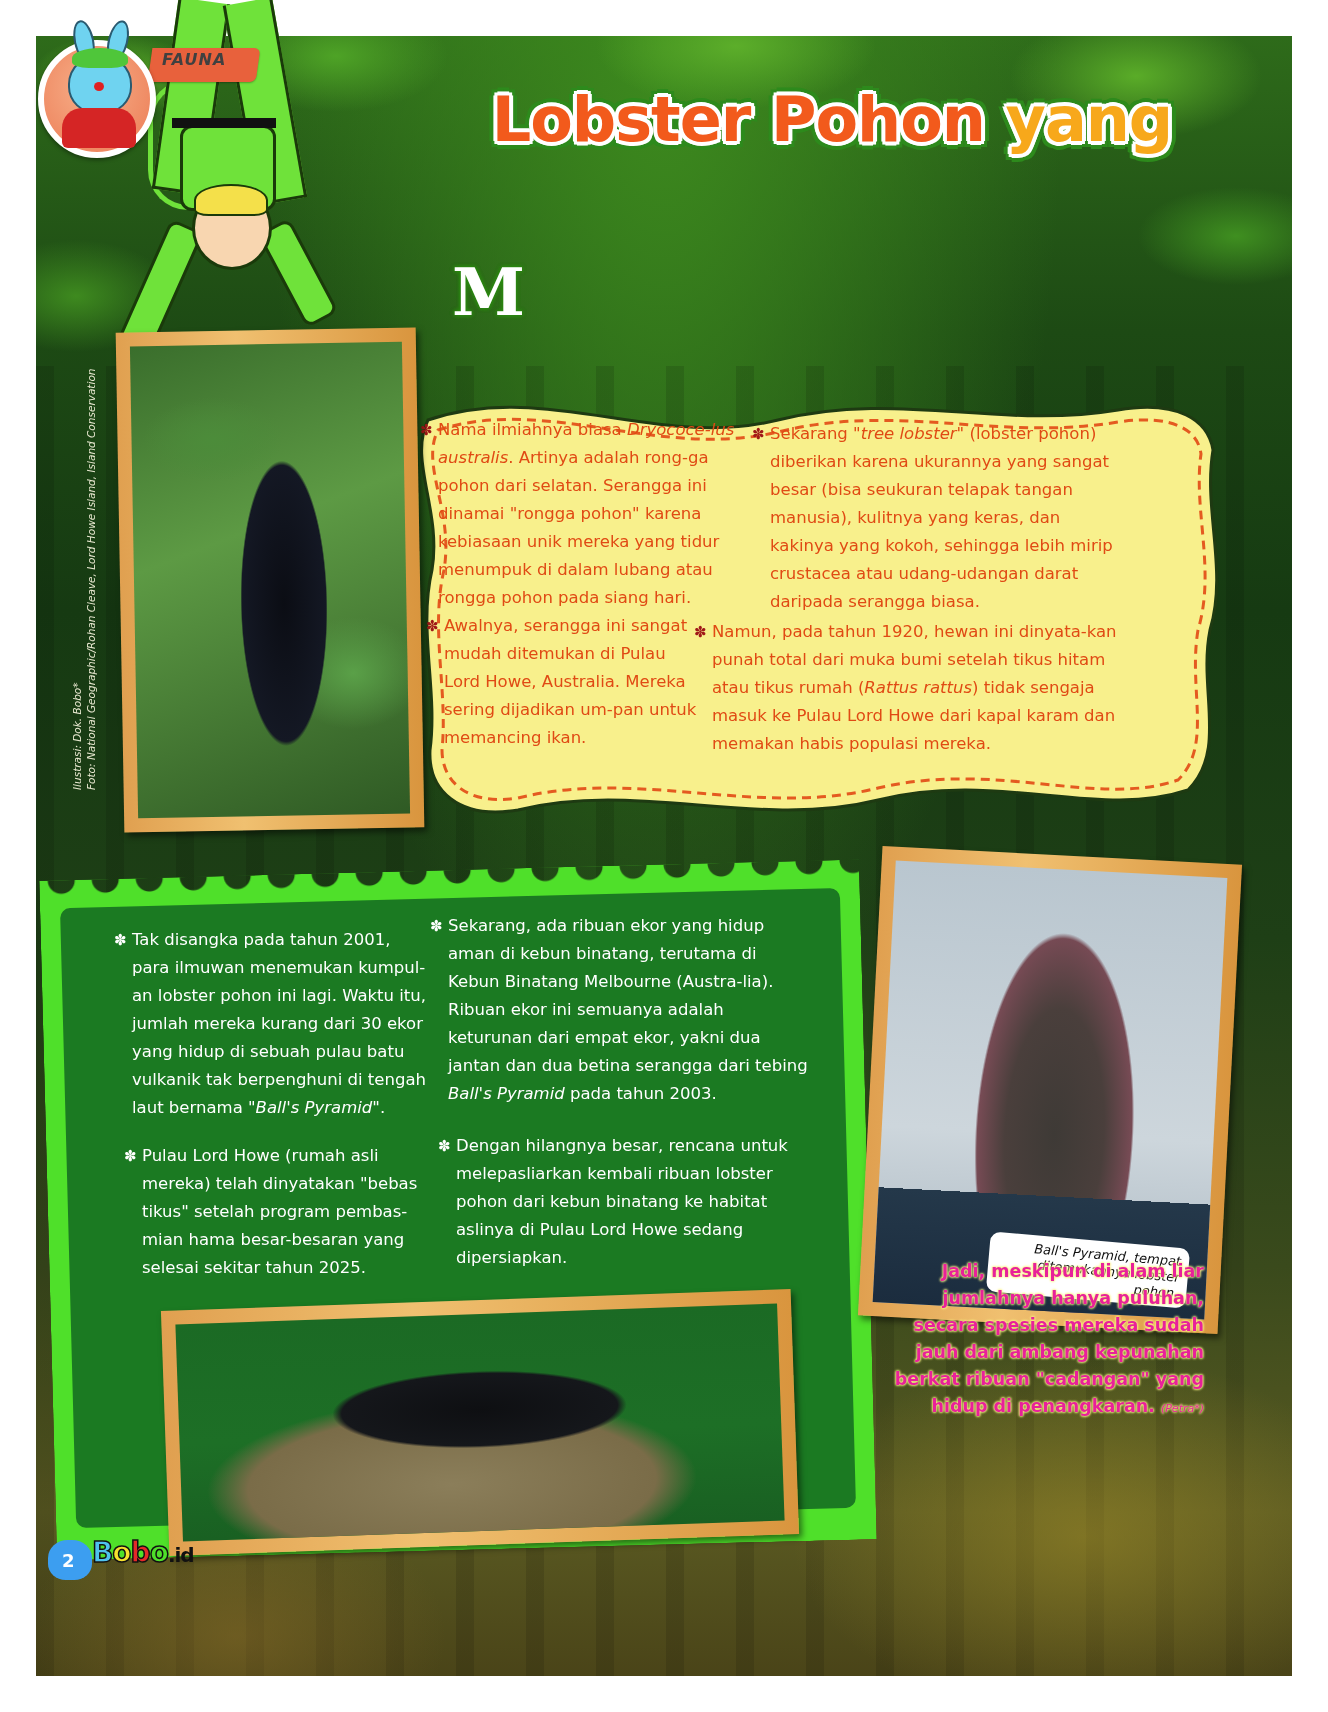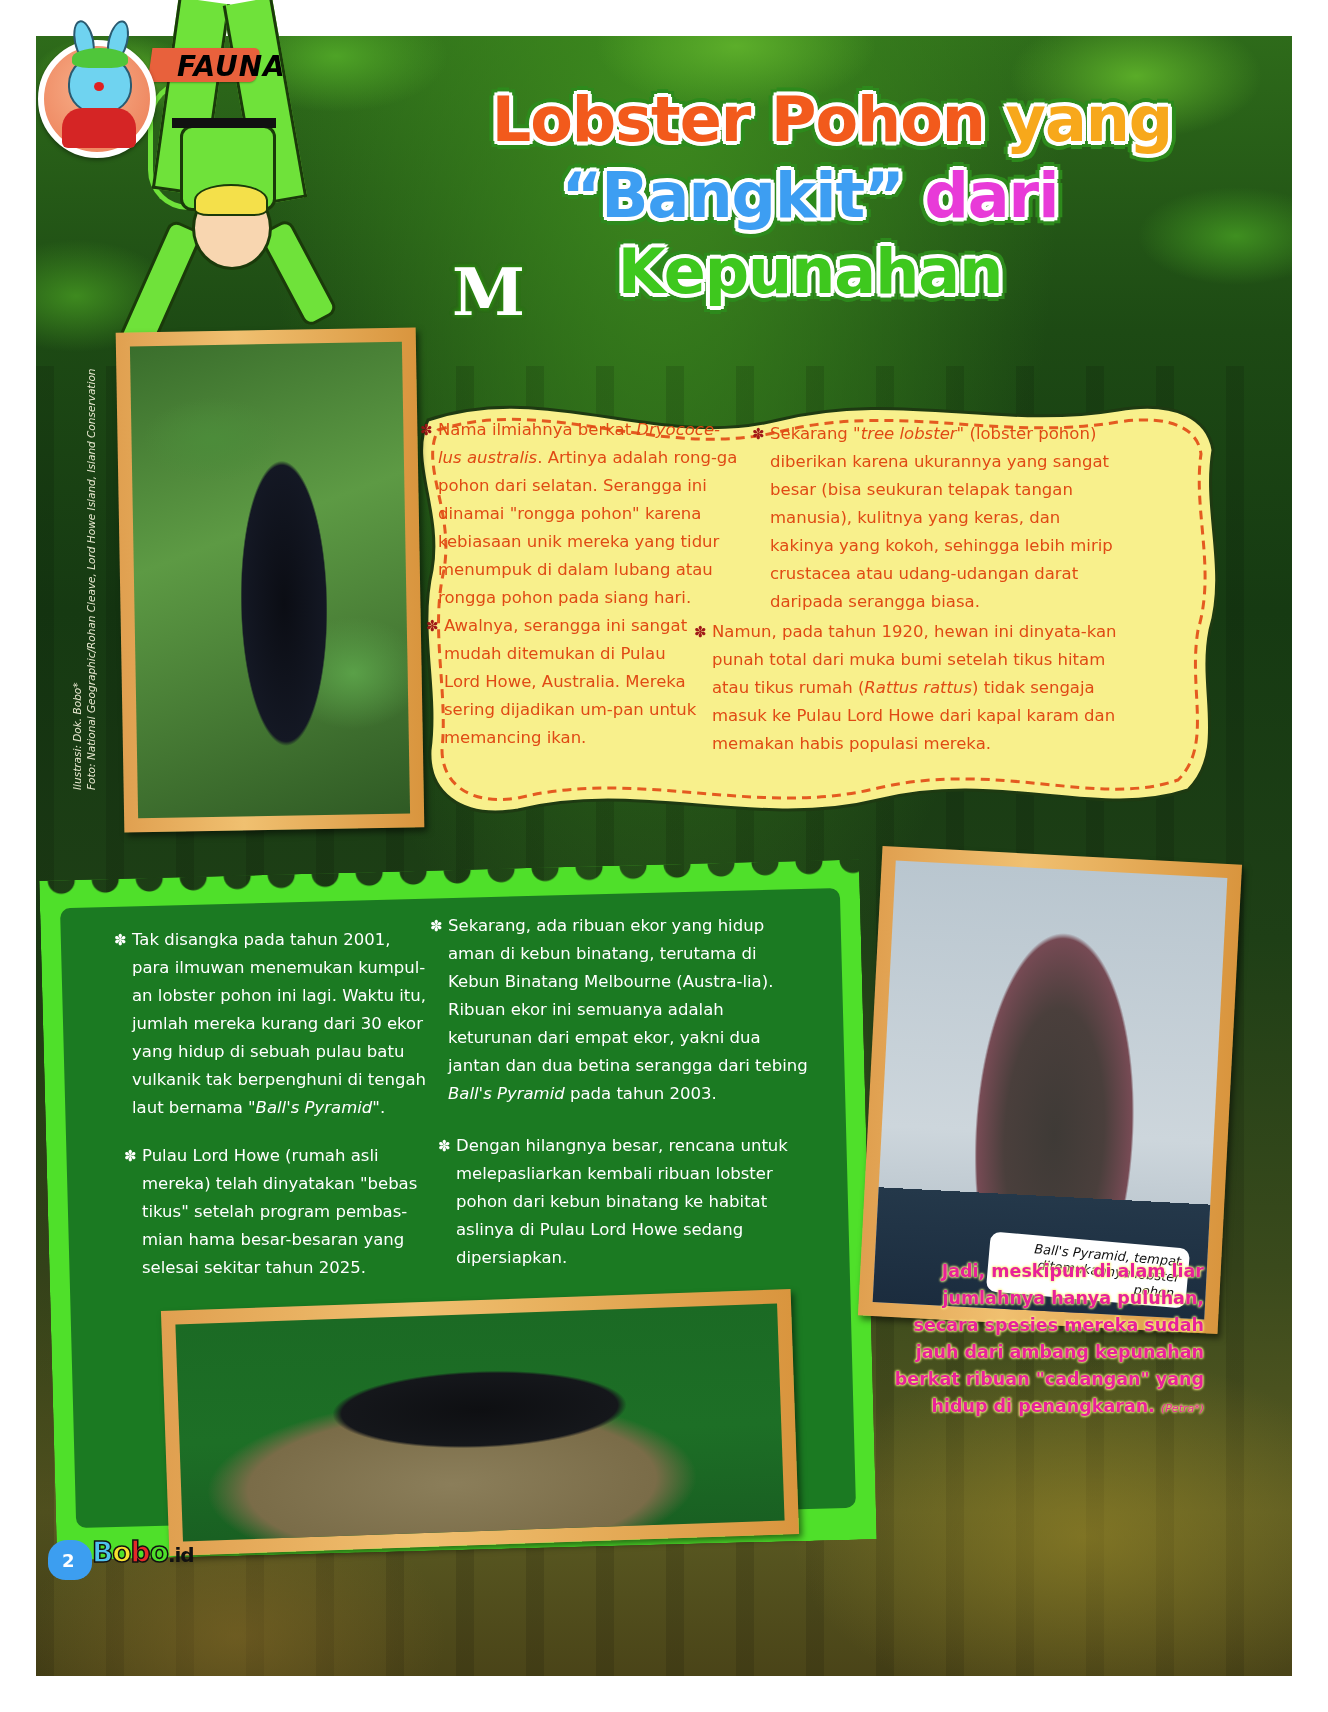--- a/index.html
+++ b/index.html
@@ -25,22 +25,22 @@
   .badge-circle{position:absolute;left:38px;top:40px;width:118px;height:118px;border-radius:50%;
     background:radial-gradient(circle at 45% 40%,#f7b08a 0%,#ef8a63 70%);border:6px solid #fff;box-sizing:border-box;box-shadow:0 2px 4px rgba(0,0,0,.4);}
   .mascot-face{position:absolute;left:24px;top:8px;width:60px;height:56px;border-radius:50% 50% 45% 45%;background:#6fd3f0;border:2px solid #2a5a70;}
   .mascot-hair{position:absolute;left:28px;top:2px;width:56px;height:20px;border-radius:50% 50% 30% 30%;background:#4fc63a;}
   .mascot-ear1,.mascot-ear2{position:absolute;top:-26px;width:16px;height:38px;border-radius:50%;background:#6fd3f0;border:2px solid #2a5a70;}
   .mascot-ear1{left:30px;transform:rotate(-12deg);} .mascot-ear2{left:64px;transform:rotate(14deg);}
   .mascot-nose{position:absolute;left:50px;top:36px;width:10px;height:9px;border-radius:50%;background:#e02020;}
   .mascot-body{position:absolute;left:18px;top:62px;width:74px;height:40px;border-radius:20px 20px 6px 6px;background:#d52525;}
   .badge-tab{position:absolute;left:150px;top:48px;width:108px;height:34px;background:#e8613c;border-radius:0 6px 6px 0;
     transform:skewX(-8deg);box-shadow:0 1px 2px rgba(0,0,0,.3);}
-  .badge-label{position:absolute;left:177px;top:50px;font-family:"DejaVu Sans",sans-serif;font-weight:bold;font-style:italic;
-    font-size:28px;color:#000000;letter-spacing:1px;}
+  .badge-label{position:absolute;left:162px;top:50px;font-family:"DejaVu Sans",sans-serif;font-weight:bold;font-style:italic;
+    font-size:16px;color:#404040;letter-spacing:1px;}
   
   .elf-leg1{position:absolute;left:165px;top:0;width:46px;height:190px;background:#6fe23a;border:3px solid #1a3a0a;border-top:none;transform:rotate(8deg);}
   .elf-leg2{position:absolute;left:240px;top:0;width:44px;height:200px;background:#6fe23a;border:3px solid #1a3a0a;border-top:none;transform:rotate(-10deg);}
   .elf-belt{position:absolute;left:172px;top:118px;width:104px;height:10px;background:#111;}
   .elf-body{position:absolute;left:180px;top:125px;width:90px;height:80px;background:#6fe23a;border:3px solid #1a3a0a;border-radius:12px;}
   .elf-head{position:absolute;left:192px;top:186px;width:74px;height:78px;border-radius:50%;background:#f8d6b0;border:3px solid #1a3a0a;}
   .elf-hair{position:absolute;left:194px;top:184px;width:70px;height:28px;border-radius:50% 50% 20% 20%;background:#f4e04a;border:2px solid #1a3a0a;}
   .elf-arm1{position:absolute;left:142px;top:220px;width:30px;height:130px;background:#6fe23a;border:3px solid #1a3a0a;transform:rotate(24deg);border-radius:10px;}
   .elf-arm2{position:absolute;left:280px;top:220px;width:30px;height:100px;background:#6fe23a;border:3px solid #1a3a0a;transform:rotate(-28deg);border-radius:10px;}
   .elf-tail{position:absolute;left:148px;top:80px;width:40px;height:120px;border:5px solid #6fe23a;border-right:none;border-radius:40px 0 0 40px;}
@@ -127,42 +127,39 @@
   <div class="mascot-face"></div>
   <div class="mascot-hair"></div>
   <div class="mascot-nose"></div>
   <div class="mascot-body"></div>
 </div>
 
 <div class="title">
   <div>
     <span class="t-orange">Lobster Pohon </span><span class="t-yellow">yang</span>
   </div>
-  <div>
-    <span class="t-blue">“Bangkit” </span><span class="t-pink">dari </span><span class="t-green">Kepunahan</span>
-  </div>
 </div>
 
 <div class="intro">
   <span class="dropcap">M</span>
 </div>
 
 <div class="credit">
   <div>Ilustrasi: Dok. Bobo*</div>
   <div>Foto: National Geographic/Rohan Cleave, Lord Howe Island, Island Conservation</div>
 </div>
 
 <div class="yellow-panel">
   <svg width="830" height="430" viewBox="0 0 830 430">
     <path d="M30 30 C150 -10 260 60 380 30 C500 0 600 40 720 20 C780 10 810 30 815 60 C805 120 830 180 812 240 C800 300 830 360 790 400 C700 430 600 380 480 410 C360 440 240 390 120 420 C60 430 30 400 32 360 C40 300 20 240 34 180 C44 120 10 70 30 30 Z" fill="#f8f08c" stroke="#1e3a12" stroke-width="3"></path>
     <path d="M40 40 C150 5 260 70 380 42 C500 12 600 52 720 32 C775 24 800 40 803 64 C795 120 818 180 800 240 C790 300 815 355 780 390 C700 418 600 370 480 398 C360 428 240 378 120 408 C70 416 44 392 44 360 C50 300 32 240 46 180 C56 120 22 76 40 40 Z" fill="none" stroke="#e45a20" stroke-width="3" stroke-dasharray="9 6"></path>
   </svg>
   <div class="bullet-text y" style="left:40px;top:26px;width:300px;">
     <span class="b">✽</span>
-    <span>Nama ilmiahnya berkat </span><i>Dryococe-lus australis</i><span>. Artinya adalah rong-ga pohon dari selatan. Serangga ini dinamai "rongga pohon" karena kebiasaan unik mereka yang tidur menumpuk di dalam lubang atau rongga pohon pada siang hari.</span>
+    <span>Nama ilmiahnya biasa </span><i>Dryococe-lus australis</i><span>. Artinya adalah rong-ga pohon dari selatan. Serangga ini dinamai "rongga pohon" karena kebiasaan unik mereka yang tidur menumpuk di dalam lubang atau rongga pohon pada siang hari.</span>
   </div>
   <div class="bullet-text y" style="left:372px;top:30px;width:345px;">
     <span class="b">✽</span>
     <span>Sekarang </span><i>"tree lobster"</i><span> (lobster pohon) diberikan karena ukurannya yang sangat besar (bisa seukuran telapak tangan manusia), kulitnya yang keras, dan kakinya yang kokoh, sehingga lebih mirip crustacea atau udang-udangan darat daripada serangga biasa.</span>
   </div>
   <div class="bullet-text y" style="left:46px;top:222px;width:260px;">
     <span class="b">✽</span>
     <span>Awalnya, serangga ini sangat mudah ditemukan di Pulau Lord Howe, Australia. Mereka sering dijadikan um-pan untuk memancing ikan.</span>
   </div>
   <div class="bullet-text y" style="left:314px;top:228px;width:410px;">

